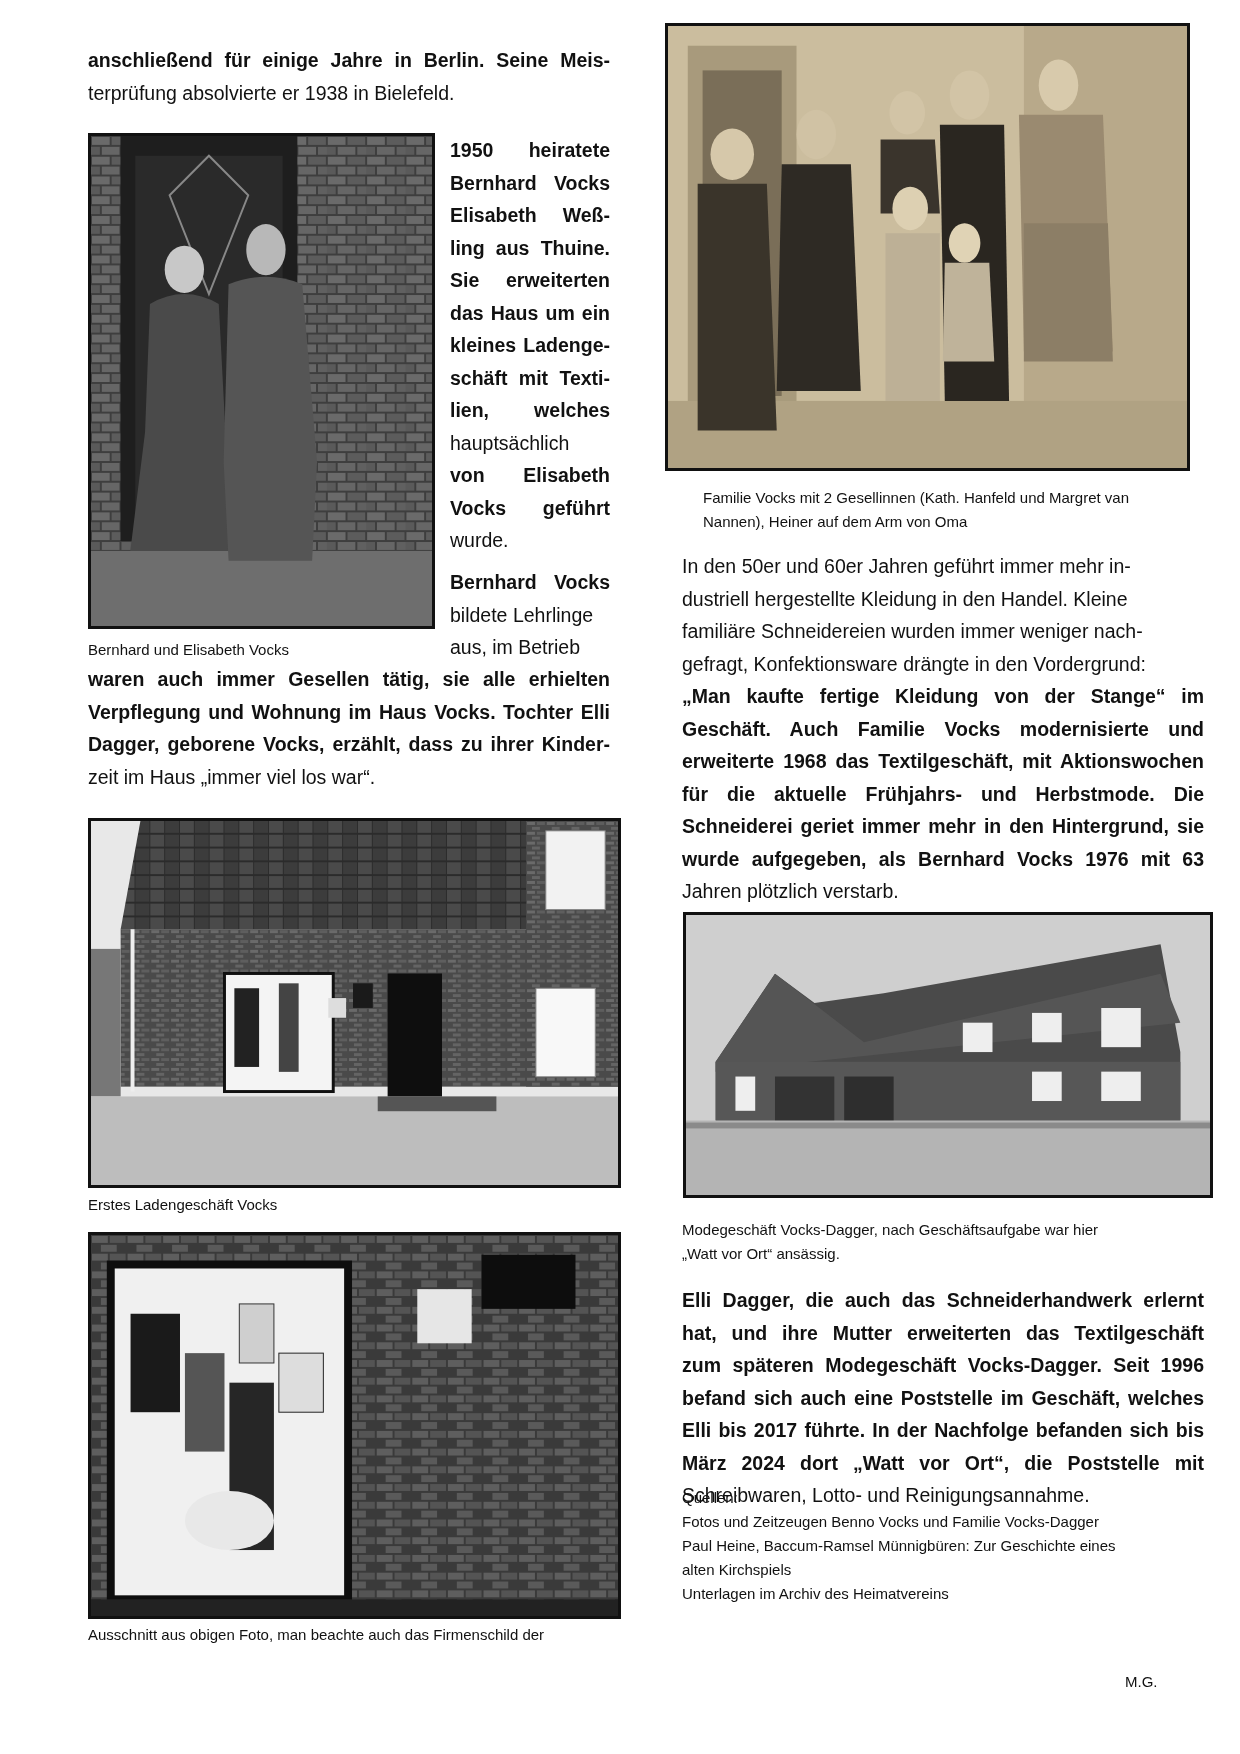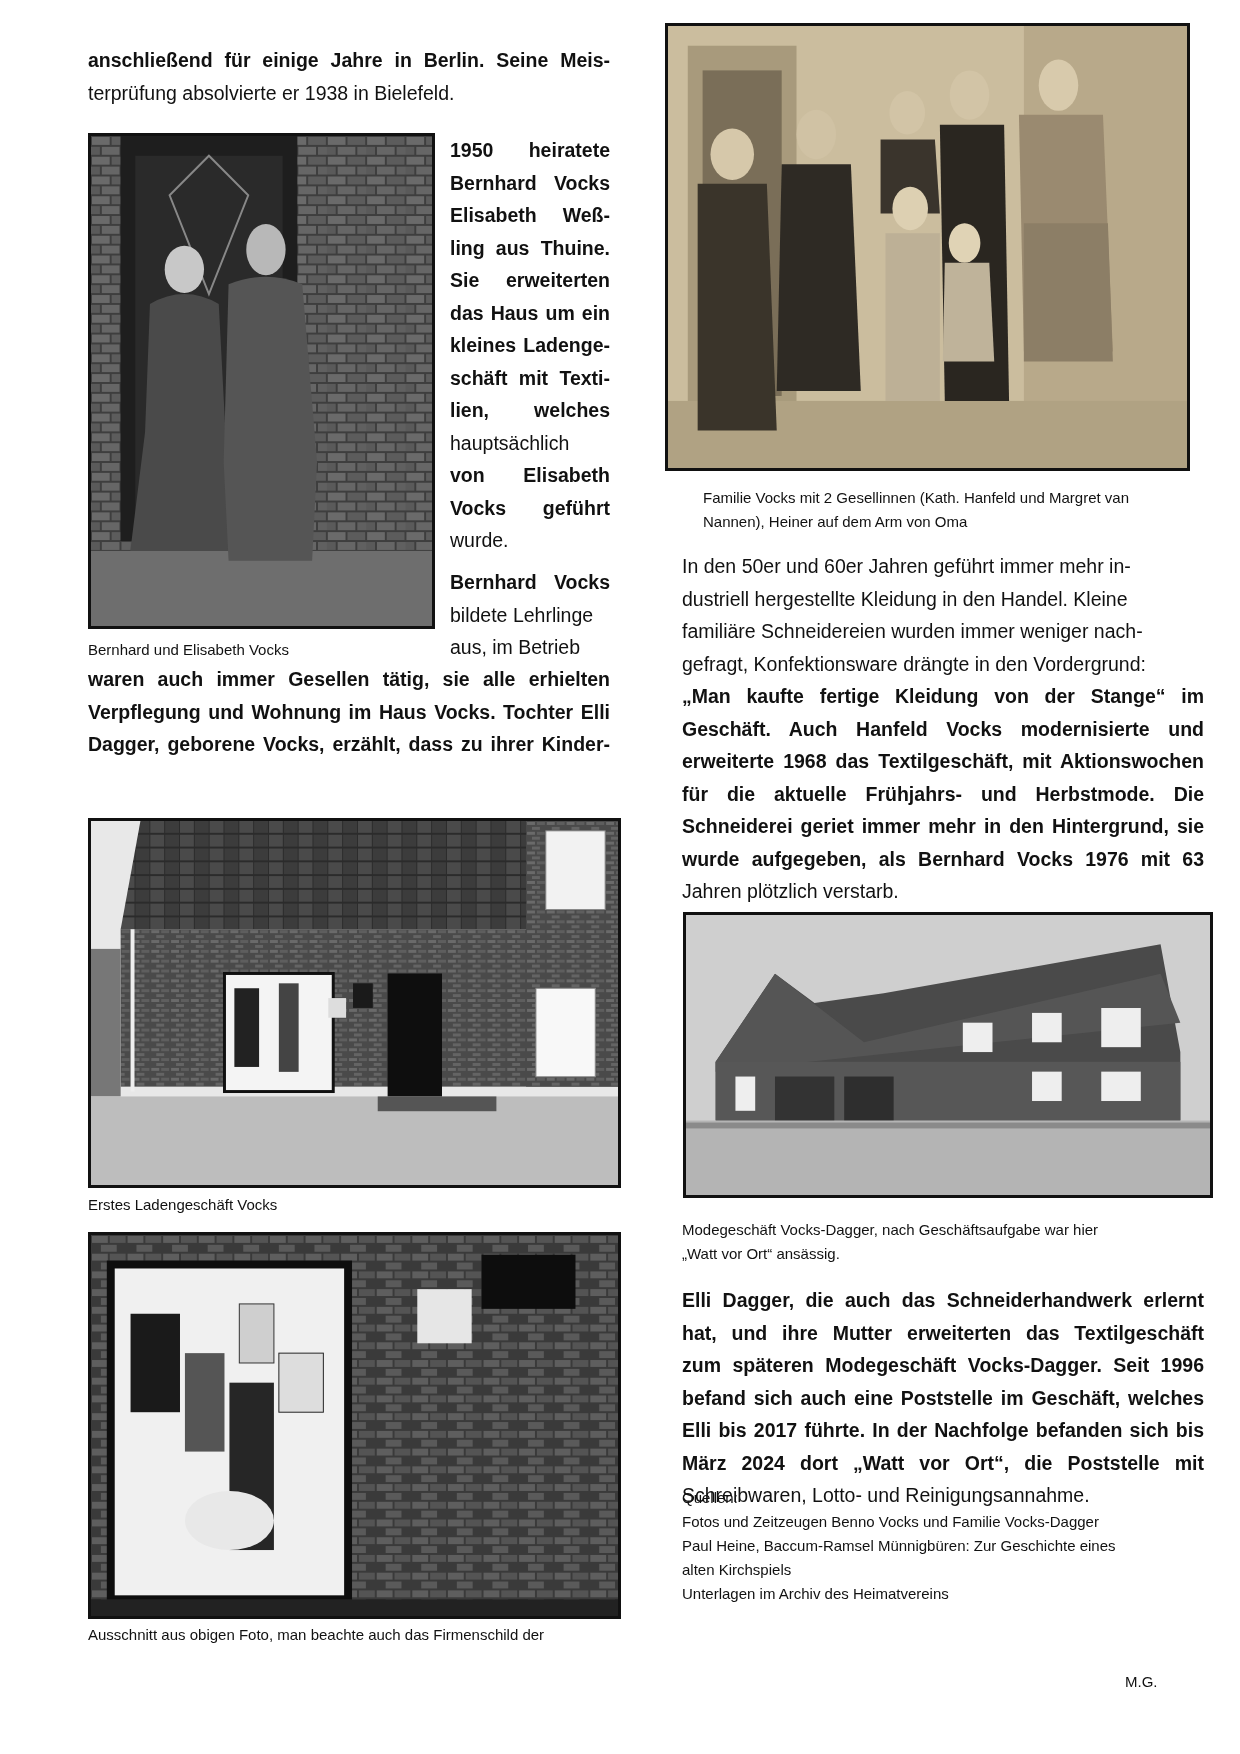--- a/index.html
+++ b/index.html
@@ -64,20 +64,21 @@
 
 <div class="abs body-text" style="left:450px; top:566px; width:160px;">
   <span class="jline">Bernhard Vocks</span>
   <span class="line">bildete Lehrlinge</span>
   <span class="line" style="text-align:left;">aus, im Betrieb</span>
 </div>
 <div class="abs body-text" style="left:88px; top:663px; width:522px;">
   <span class="jline">waren auch immer Gesellen tätig, sie alle erhielten</span>
   <span class="jline">Verpflegung und Wohnung im Haus Vocks. Tochter Elli</span>
   <span class="jline">Dagger, geborene Vocks, erzählt, dass zu ihrer Kinder-</span>
+  <span class="line">zeit im Haus „immer viel los war“.</span>
 </div>
 
 <div class="photo" style="left:665px; top:23px; width:525px; height:448px;">
   <svg viewBox="0 0 525 448" preserveAspectRatio="none">
     <rect width="525" height="448" fill="#cbbd9e"></rect>
     <rect x="20" y="20" width="110" height="380" fill="#a89a7c"></rect>
     <rect x="35" y="45" width="80" height="330" fill="#7a6e58"></rect>
     <rect x="360" y="0" width="165" height="448" fill="#b8a98a"></rect>
     <rect x="0" y="380" width="525" height="68" fill="#b0a283"></rect>
     <ellipse cx="65" cy="130" rx="22" ry="26" fill="#d6c8aa"></ellipse>
@@ -101,21 +102,21 @@
   <span class="line">Familie Vocks mit 2 Gesellinnen (Kath. Hanfeld und Margret van</span>
   <span class="line">Nannen), Heiner auf dem Arm von Oma</span>
 </div>
 
 <div class="abs body-text" style="left:682px; top:550px; width:522px;">
   <span class="line">In den 50er und 60er Jahren geführt immer mehr in-</span>
   <span class="line">dustriell hergestellte Kleidung in den Handel. Kleine</span>
   <span class="line">familiäre Schneidereien wurden immer weniger nach-</span>
   <span class="line">gefragt, Konfektionsware drängte in den Vordergrund:</span>
   <span class="jline"> „Man kaufte fertige Kleidung von der Stange“ im</span>
-  <span class="jline">Geschäft. Auch Hanfeld Vocks modernisierte und</span>
+  <span class="jline">Geschäft. Auch Familie Vocks modernisierte und</span>
   <span class="jline">erweiterte 1968 das Textilgeschäft, mit Aktionswochen</span>
   <span class="jline">für die aktuelle Frühjahrs- und Herbstmode. Die</span>
   <span class="jline">Schneiderei geriet immer mehr in den Hintergrund, sie</span>
   <span class="jline">wurde aufgegeben, als Bernhard Vocks 1976 mit 63</span>
   <span class="line">Jahren plötzlich verstarb.</span>
 </div>
 
 <div class="photo" style="left:88px; top:818px; width:533px; height:370px;">
   <svg viewBox="0 0 533 370" preserveAspectRatio="none">
     <defs>

